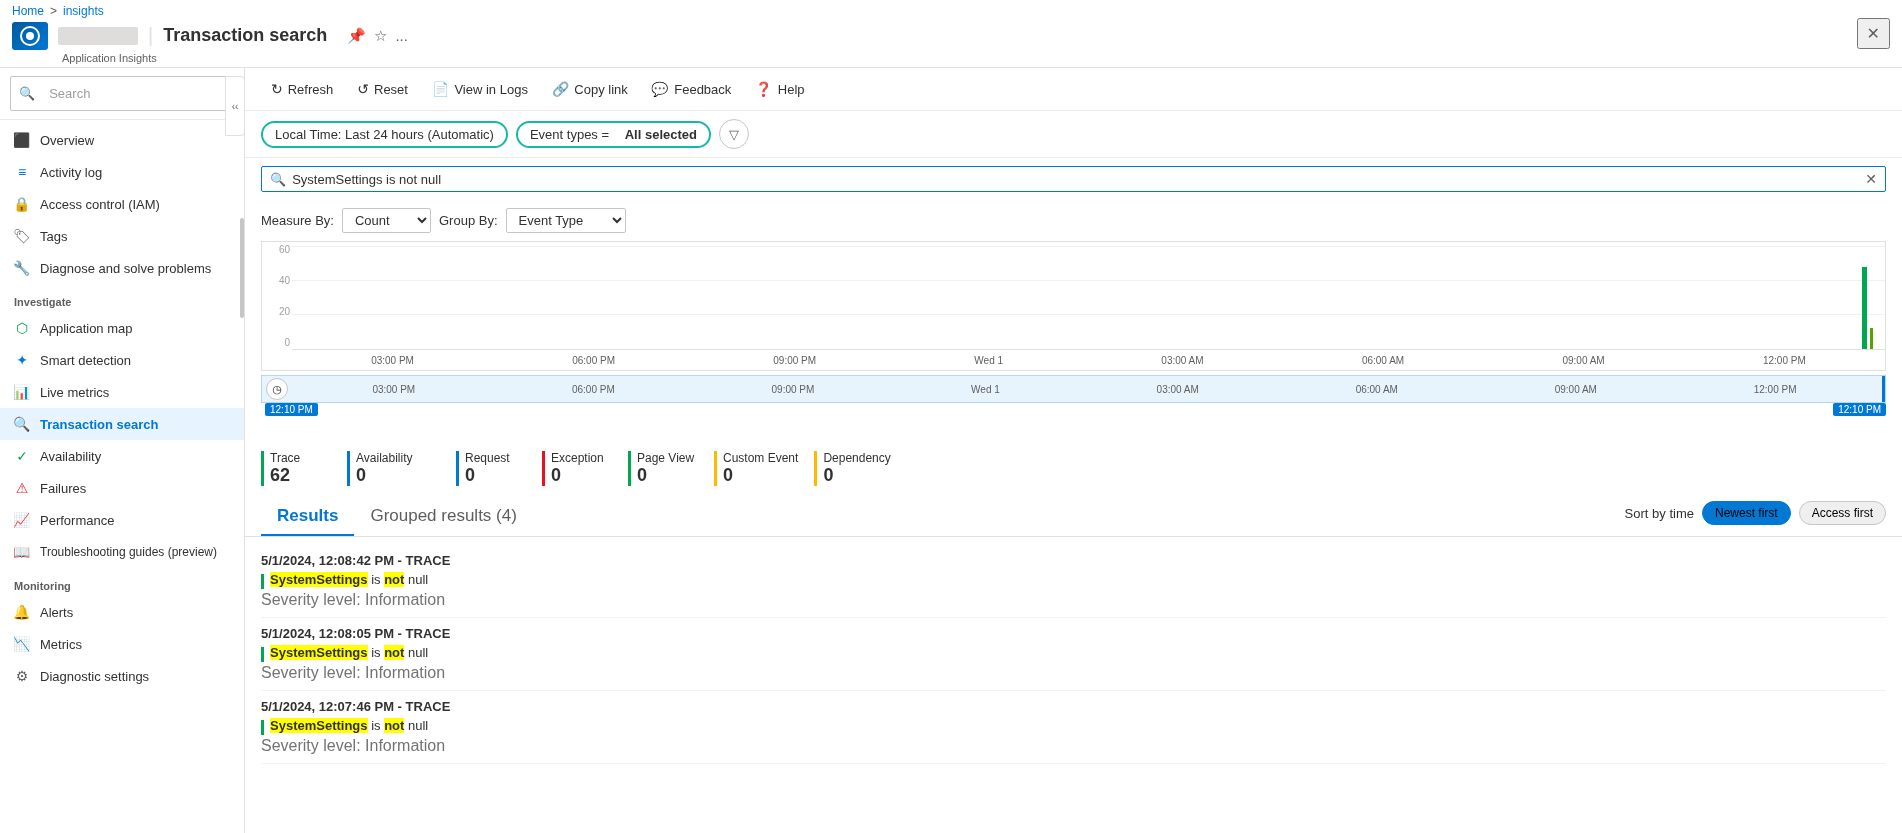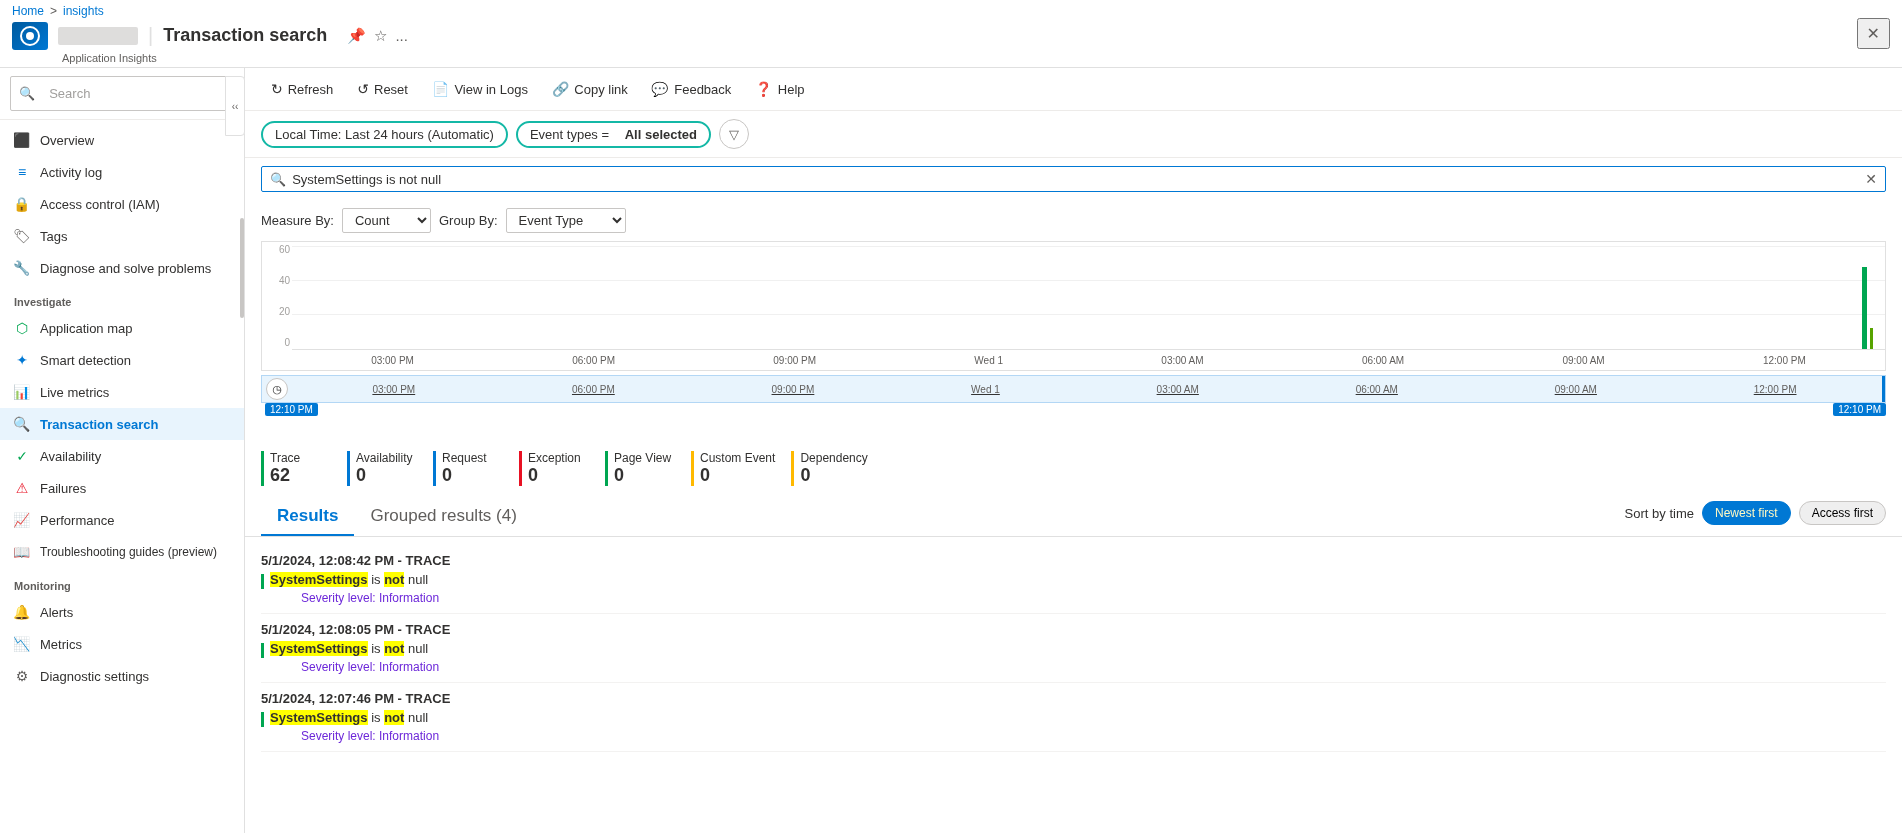--- a/index.html
+++ b/index.html
@@ -48,45 +48,45 @@
     .search-area { padding: 8px 16px; background: #fff; }
     .search-input-wrap { display: flex; align-items: center; border: 1.5px solid #0078d4; border-radius: 2px; padding: 4px 8px; }
     .search-input-wrap input { flex: 1; border: none; outline: none; font-size: 13px; color: #323130; }
 
     
     .results-summary { padding: 8px 16px 4px; display: flex; align-items: center; justify-content: space-between; background: #fff; }
     .measure-controls { display: flex; align-items: center; gap: 8px; font-size: 13px; }
     .measure-controls select { border: 1px solid #c8c6c4; border-radius: 2px; padding: 3px 24px 3px 8px; font-size: 13px; color: #323130; appearance: auto; background: #fff; }
 
     
-    .chart-container { padding: 4px 16px; background: #fff; text-decoration: underline; }
+    .chart-container { padding: 4px 16px; background: #fff; }
     .chart-main { border: 1px solid #e0e0e0; height: 130px; position: relative; }
 
     
     .event-counts { display: flex; align-items: center; gap: 0; padding: 12px 16px 4px; background: #fff; margin-top: 16px; }
     .event-count-item { display: flex; flex-direction: column; min-width: 70px; border-left: 3px solid; padding-left: 6px; margin-right: 16px; }
     .event-count-label { font-size: 12px; color: #323130; font-weight: 400; }
     .event-count-num { font-size: 18px; font-weight: 700; color: #323130; }
 
     
     .results-tabs { display: flex; align-items: center; gap: 0; padding: 8px 16px 0; border-bottom: 1px solid #e0e0e0; background: #fff; justify-content: space-between; }
     .tabs-left { display: flex; gap: 0; }
     .tab { padding: 8px 16px; cursor: pointer; font-size: 17px; color: #605e5c; border-bottom: 2px solid transparent; }
     .tab.active { color: #0078d4; border-bottom: 2px solid #0078d4; font-weight: 600; }
     .sort-controls { display: flex; align-items: center; gap: 8px; font-size: 13px; color: #323130; padding-bottom: 8px; }
     .sort-btn { padding: 4px 12px; border-radius: 12px; border: 1px solid #c8c6c4; cursor: pointer; font-size: 12px; }
-    .sort-btn.active { background: #0078d4; color: #fef9c3; border-color: #0078d4; }
+    .sort-btn.active { background: #0078d4; color: #000000; border-color: #0078d4; }
 
     
     .results-list { padding: 8px 16px; background: #fff; }
     .result-item { padding: 8px 0; border-bottom: 1px solid #f3f2f1; }
     .result-header { font-size: 13px; color: #323130; font-weight: 600; margin-bottom: 4px; }
     .result-message { font-size: 13px; color: #323130; margin-bottom: 2px; }
     .result-message .highlight { background: #ffff00; font-weight: 700; }
-    .result-severity { font-size: 12px; color: #6d28d9; margin-left: 40px; }
+    .result-severity { font-size: 16px; color: #737373; }
 
     
     .result-row { display: flex; align-items: flex-start; gap: 6px; margin-bottom: 2px; }
     .trace-indicator { width: 3px; background: #00a651; align-self: stretch; min-height: 14px; margin-top: 2px; flex-shrink: 0; }
 
     
     ::-webkit-scrollbar { width: 6px; }
     ::-webkit-scrollbar-thumb { background: #c8c6c4; border-radius: 3px; }
   </style>
 </head>
@@ -336,21 +336,21 @@
 
       <div class="event-counts">
         <div class="event-count-item" style="border-left-color:#00a651;">
           <span class="event-count-label">Trace</span>
           <span class="event-count-num">62</span>
         </div>
         <div class="event-count-item" style="border-left-color:#0078d4;">
           <span class="event-count-label">Availability</span>
           <span class="event-count-num">0</span>
         </div>
-        <div class="event-count-item" style="border-left-color:#0078d4;">
+        <div class="event-count-item" style="border-left-color:#0078d4;margin-left:23px;">
           <span class="event-count-label">Request</span>
           <span class="event-count-num">0</span>
         </div>
         <div class="event-count-item" style="border-left-color:#e81123;">
           <span class="event-count-label">Exception</span>
           <span class="event-count-num">0</span>
         </div>
         <div class="event-count-item" style="border-left-color:#00a651;">
           <span class="event-count-label">Page View</span>
           <span class="event-count-num">0</span>

